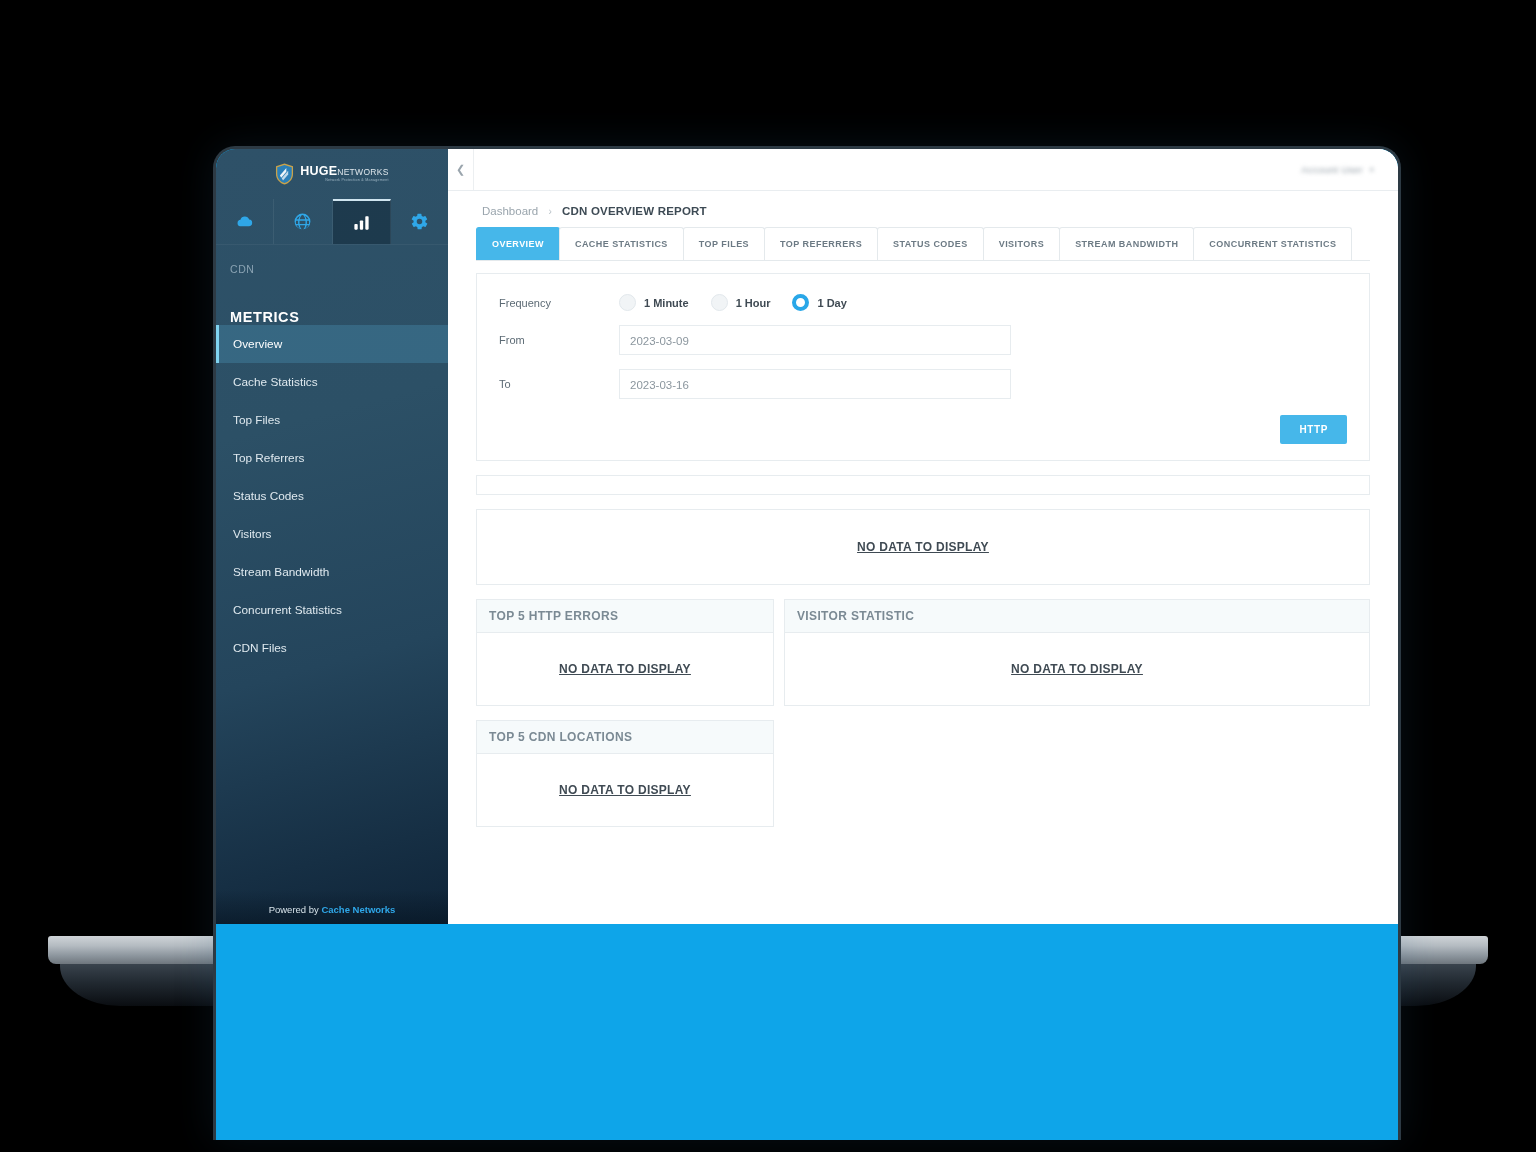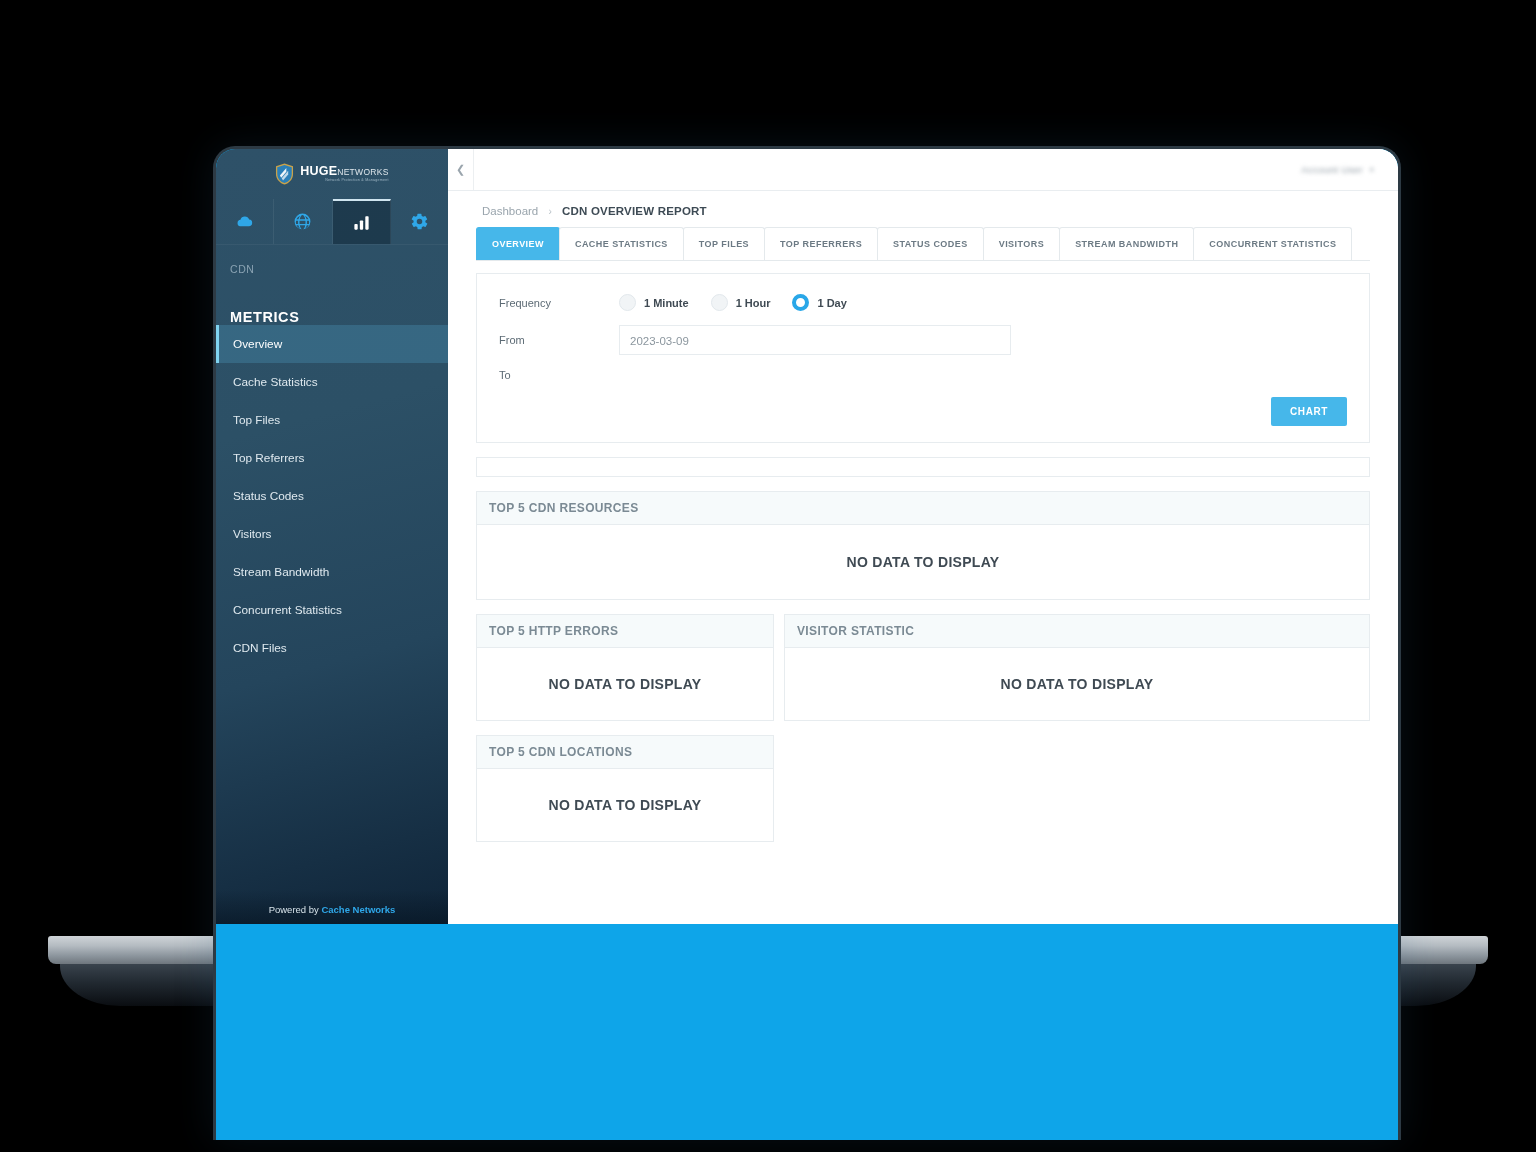--- a/index.html
+++ b/index.html
@@ -152,22 +152,22 @@
   .tab.active { background: #46b7ea; color: #ffffff; border-color: #46b7ea; }
 
   .panel { border: 1px solid #e7ecef; background: #fff; margin-top: 14px; }
   .panel-head {
     background: #f6fafb; border-bottom: 1px solid #e7ecef;
     padding: 9px 12px; font-size: 12px; font-weight: 700;
     color: #7b8a94; letter-spacing: .35px;
   }
   .panel-body { padding: 16px 12px; }
   .nodata {
-    text-align: left; font-size: 14px; font-weight: 700;
-    color: #3f4a53; letter-spacing: .3px;
+    text-align: left; font-size: 12px; font-weight: 700;
+    color: #3f4a53; letter-spacing: .3px; text-decoration: underline;
   }
 
   
   #filter-panel { border: 1px solid #e7ecef; margin-top: 12px; padding: 20px 22px 16px; }
   .form-row { display: flex; align-items: center; margin-bottom: 14px; }
   .form-label { width: 120px; font-size: 11px; color: #5c6a74; font-weight: 400; }
   .radio-group { display: flex; align-items: center; gap: 8px; }
   .radio-opt { display: flex; align-items: center; gap: 8px; margin-right: 14px; }
   .radio-dot {
     width: 17px; height: 17px; border-radius: 50%;
@@ -319,33 +319,33 @@
               </div>
             </div>
 
             <div class="form-row">
               <div class="form-label">From</div>
               <div class="text-input">2023-03-09</div>
             </div>
 
             <div class="form-row">
               <div class="form-label">To</div>
+              <div class="text-input">2023-03-16</div>
             </div>
 
             <div id="apply-row">
-              <div id="apply-btn">CHART</div>
+              <div id="apply-btn">HTTP</div>
             </div>
           </div>
 
           <div class="panel">
             <div class="panel-body" id="linechart-body"></div>
           </div>
 
           <div class="panel">
-            <div class="panel-head">TOP 5 CDN RESOURCES</div>
             <div class="panel-body" style="height:74px;display:flex;align-items:center;justify-content:center;">
               <div class="nodata">NO DATA TO DISPLAY</div>
             </div>
           </div>
 
           <div class="panel-row" style="margin-top:14px;">
             <div class="panel-col-left">
               <div class="panel" style="margin-top:0;">
                 <div class="panel-head">TOP 5 HTTP ERRORS</div>
                 <div class="panel-body" style="height:72px;display:flex;align-items:center;justify-content:center;">

